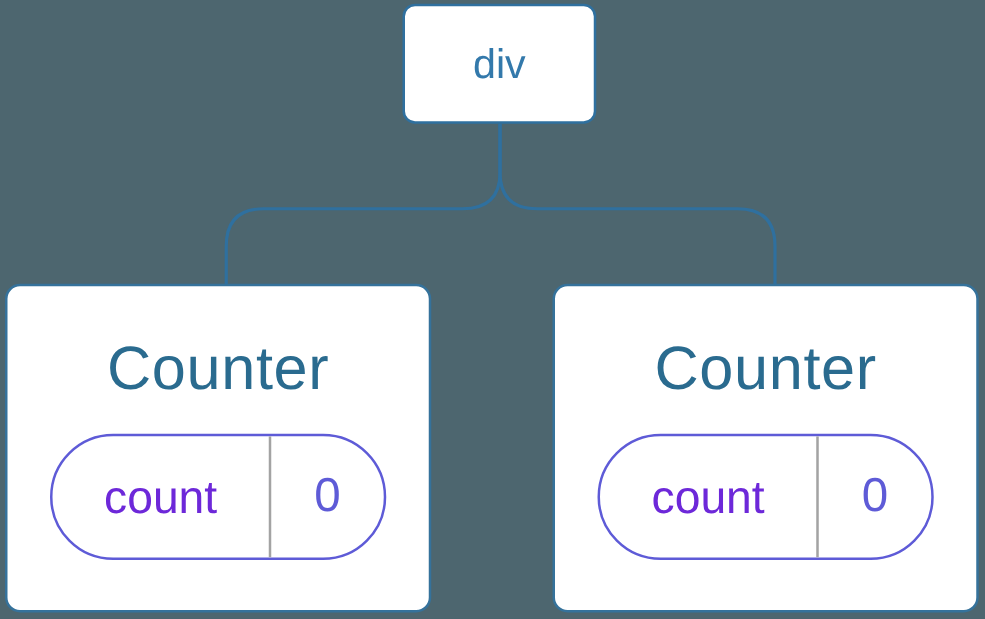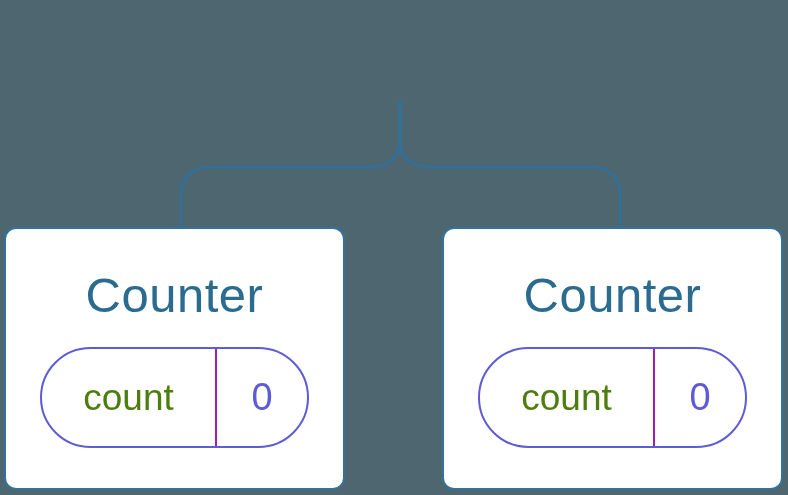--- a/index.html
+++ b/index.html
@@ -80,22 +80,22 @@
     overflow: hidden;
     background: #FFFFFF;
   }
 
   .pill-key {
     width: 175px;
     display: flex;
     align-items: center;
     justify-content: center;
     font-size: 37px;
-    color: #4d7c0f;
-    border-right: 2px solid #a21caf;
+    color: #6d28d9;
+    border-right: 2px solid #a3a3a3;
     box-sizing: border-box;
   }
 
   .pill-value {
     flex: 1;
     display: flex;
     align-items: center;
     justify-content: center;
     font-size: 38px;
     color: #5E5BD7;
@@ -104,20 +104,23 @@
 </head>
 <body>
 
 <div class="stage">
 
   <svg class="connectors" viewBox="0 0 788 495" fill="none" xmlns="http://www.w3.org/2000/svg">
     <path d="M400 99 V138 Q400 167 370 167 H211 Q181 167 181 197 V228" stroke="#2F709F" stroke-width="2.5" fill="none"></path>
     <path d="M400 99 V138 Q400 167 430 167 H590 Q620 167 620 197 V228" stroke="#2F709F" stroke-width="2.5" fill="none"></path>
   </svg>
 
+  <div class="root-node">
+    <span>div</span>
+  </div>
 
   <div class="card left">
     <div class="card-title">Counter</div>
     <div class="state-pill">
       <div class="pill-key">count</div>
       <div class="pill-value">0</div>
     </div>
   </div>
 
   <div class="card right">

